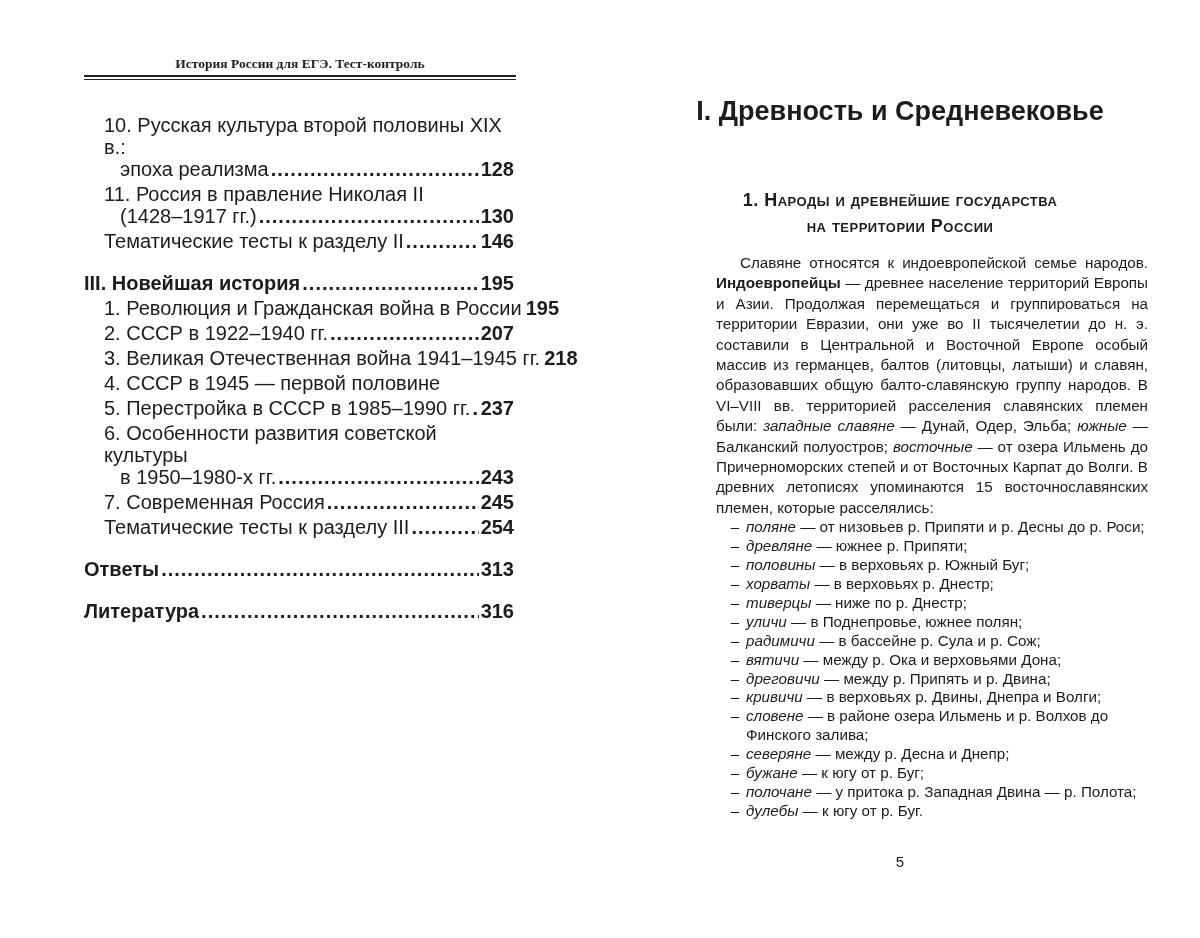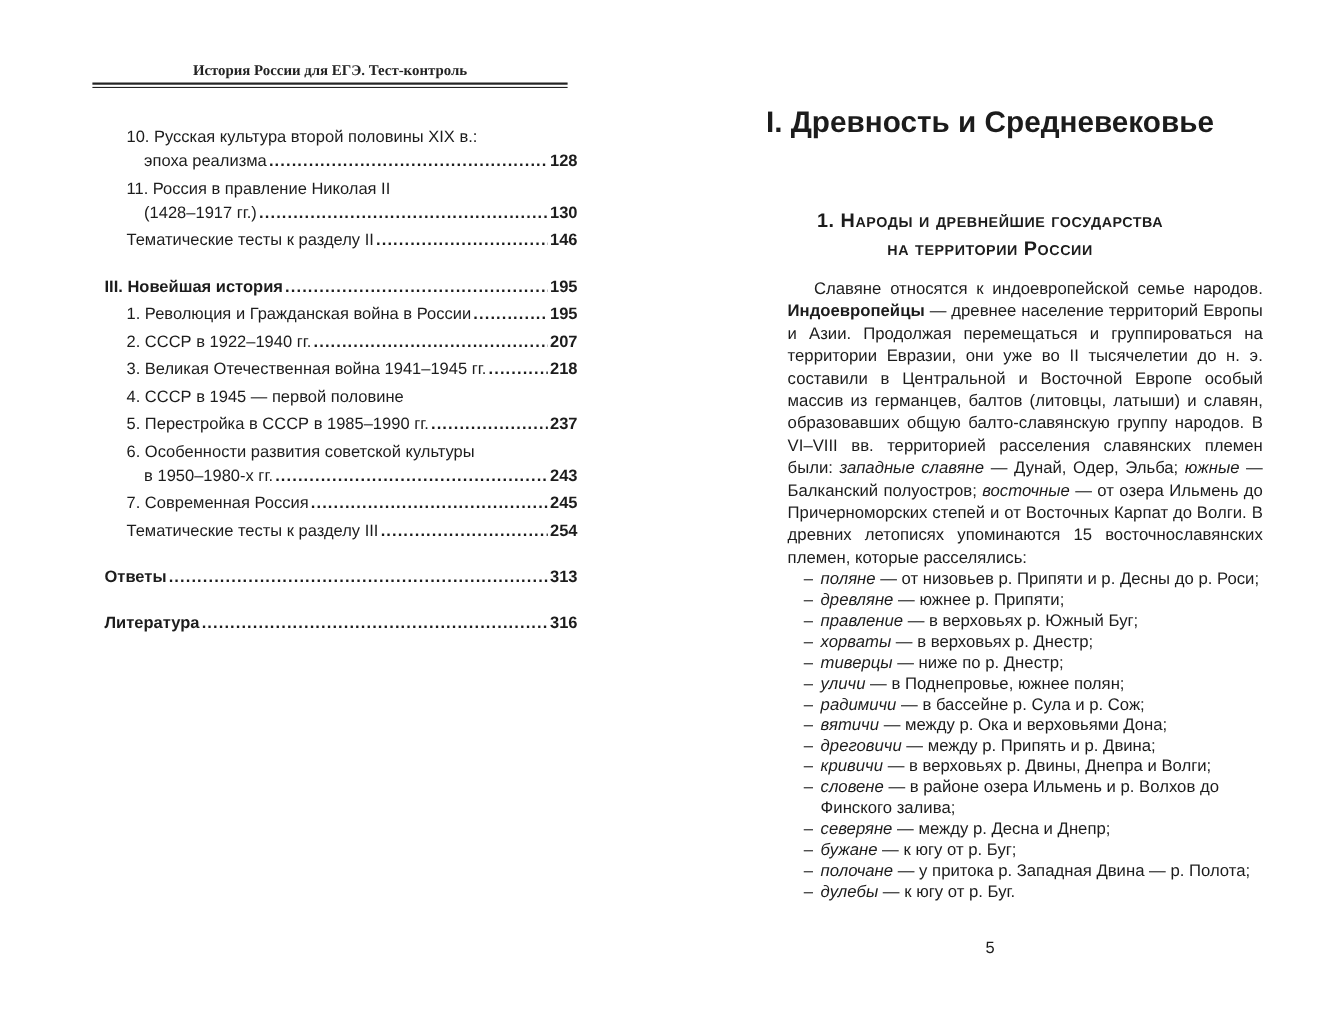--- a/index.html
+++ b/index.html
@@ -11,21 +11,21 @@
   .page-right { left: 600px; width: 600px; }
 
   .running-head {
     position: absolute; left: 84px; top: 56px; width: 432px;
     text-align: center; font-family: "Liberation Serif", "DejaVu Serif", serif;
     font-weight: bold; font-size: 13.5px; color: #222;
   }
   .rule-thick { position: absolute; left: 84px; top: 75px; width: 432px; height: 2px; background: #222; }
   .rule-thin { position: absolute; left: 84px; top: 79px; width: 432px; height: 1px; background: #222; }
 
-  .toc { position: absolute; left: 95px; top: 114px; width: 430px; font-size: 15px; line-height: 22px; }
+  .toc { position: absolute; left: 84px; top: 114px; width: 430px; font-size: 20px; line-height: 22px; }
   .toc-entry { margin-bottom: 3px; }
   .toc-entry.gap-big { margin-top: 20px; }
   .toc-line { display: flex; align-items: baseline; white-space: nowrap; }
   .toc-line .t { flex: 0 0 auto; }
   .toc-line .dots { flex: 1 1 auto; overflow: hidden; font-weight: bold; letter-spacing: 1px; margin: 0 2px; }
   .toc-line .dots::after { content: "................................................................................................................................................"; }
   .toc-line .pg { flex: 0 0 auto; font-weight: bold; }
   .indent1 { padding-left: 20px; }
   .indent2 { padding-left: 36px; }
   .bold { font-weight: bold; }
@@ -182,21 +182,21 @@
       <li>
           <span class="dash">–</span>
           <span class="txt"><i>поляне</i><span> — от низовьев р. Припяти и р. Десны до р. Роси;</span></span>
         </li>
       <li>
           <span class="dash">–</span>
           <span class="txt"><i>древляне</i><span> — южнее р. Припяти;</span></span>
         </li>
       <li>
           <span class="dash">–</span>
-          <span class="txt"><i>правление</i><span> — в верховьях р. Южный Буг;</span></span>
+          <span class="txt"><i>половины</i><span> — в верховьях р. Южный Буг;</span></span>
         </li>
       <li>
           <span class="dash">–</span>
           <span class="txt"><i>хорваты</i><span> — в верховьях р. Днестр;</span></span>
         </li>
       <li>
           <span class="dash">–</span>
           <span class="txt"><i>тиверцы</i><span> — ниже по р. Днестр;</span></span>
         </li>
       <li>

